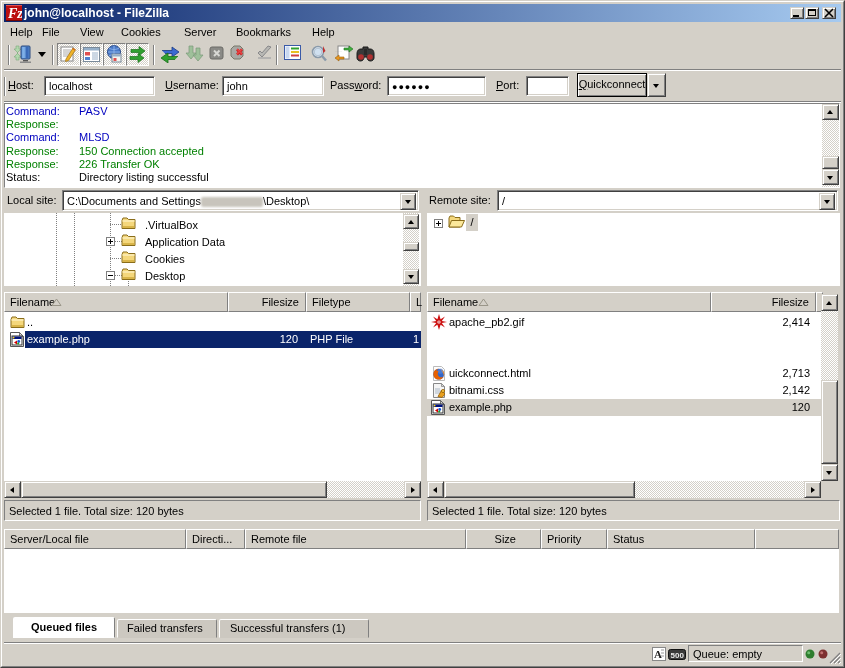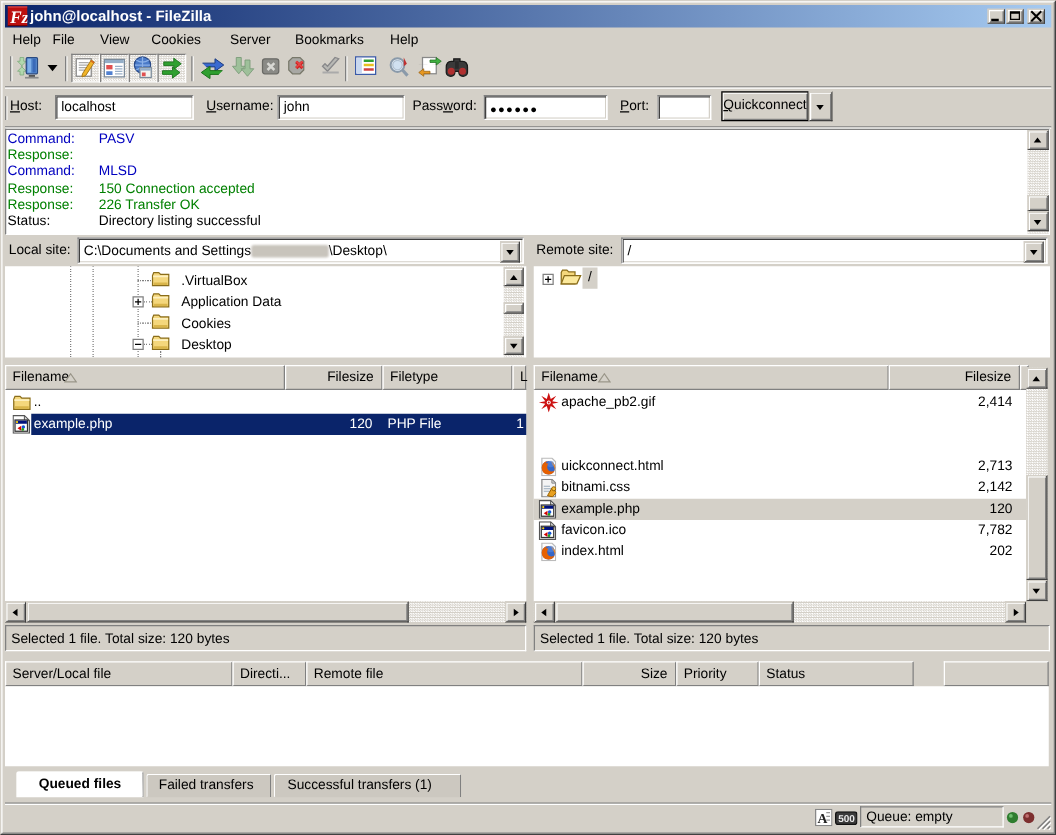--- a/index.html
+++ b/index.html
@@ -390,34 +390,20 @@
     <div class="abs" style="left:22px;top:0">bitnami.css</div>
     <div class="abs" style="left:284px;top:0;width:99px;text-align:right">2,142</div>
   </div>
   <div class="row" style="left:0;top:85px;width:394px;background:#d4d0c8">
     <svg class="abs" style="left:4px;top:1px" width="14" height="15" viewBox="0 0 14 15">
         <use href="#phpicon"></use>
       </svg>
     <div class="abs" style="left:22px;top:0">example.php</div>
     <div class="abs" style="left:284px;top:0;width:99px;text-align:right">120</div>
   </div>
-  <div class="row" style="left:0;top:102px;width:394px">
-    <svg class="abs" style="left:4px;top:1px" width="14" height="15" viewBox="0 0 14 15">
-        <use href="#phpicon"></use>
-      </svg>
-    <div class="abs" style="left:22px;top:0">favicon.ico</div>
-    <div class="abs" style="left:284px;top:0;width:99px;text-align:right">7,782</div>
-  </div>
-  <div class="row" style="left:0;top:119px;width:394px">
-    <svg class="abs" style="left:5px;top:1px" width="13" height="15" viewBox="0 0 13 15">
-        <use href="#fficon"></use>
-      </svg>
-    <div class="abs" style="left:22px;top:0">index.html</div>
-    <div class="abs" style="left:284px;top:0;width:99px;text-align:right">202</div>
-  </div>
 </div>
 
 <div class="abs dither" style="left:821px;top:294px;width:17px;height:187px"></div>
 <div class="sbtn" style="left:821px;top:294px;width:17px;height:17px">
     <div class="uptri" style="left:4px;top:6px"></div>
   </div>
 <div class="sbtn" style="left:821px;top:380px;width:17px;height:84px"></div>
 <div class="sbtn" style="left:821px;top:464px;width:17px;height:17px">
     <div class="downtri" style="left:4px;top:6px"></div>
   </div>
@@ -440,23 +426,23 @@
   </div>
 <div class="abs" style="left:821px;top:481px;width:17px;height:17px;background:#d4d0c8"></div>
 
 <div class="statusbox" style="left:4px;top:500px;width:417px">Selected 1 file. Total size: 120 bytes</div>
 <div class="statusbox" style="left:427px;top:500px;width:413px">Selected 1 file. Total size: 120 bytes</div>
 
 <div class="abs" id="queuehdr" style="left:4px;top:529px;width:835px;height:20px">
   <div class="hdrcell" style="left:0;width:182px">Server/Local file</div>
   <div class="hdrcell" style="left:182px;width:59px">Directi...</div>
   <div class="hdrcell" style="left:241px;width:221px">Remote file</div>
-  <div class="hdrcell" style="left:462px;width:75px;text-align:right;padding-right:6px">Size</div>
+  <div class="hdrcell" style="left:462px;width:75px;text-align:right;padding-right:24px">Size</div>
   <div class="hdrcell" style="left:537px;width:66px">Priority</div>
-  <div class="hdrcell" style="left:603px;width:124px">Status</div>
+  <div class="hdrcell" style="left:603px;width:148px">Status</div>
   <div class="hdrcell" style="left:751px;width:84px"></div>
 </div>
 <div class="abs white" style="left:4px;top:549px;width:835px;height:64px"></div>
 
 <div class="tab" style="left:13px;top:617px;width:102px;height:21px;background:#fff;font-weight:bold;padding-top:3px">Queued files</div>
 <div class="tab" style="left:117px;top:619px;width:100px;height:19px;text-align:left;padding-left:9px">Failed transfers</div>
 <div class="tab" style="left:219px;top:619px;width:150px;height:19px;text-align:left;padding-left:10px">Successful transfers (1)</div>
 
 <div class="abs" style="left:4px;top:642px;width:837px;height:1px;background:#808080"></div>
 <div class="abs" style="left:4px;top:643px;width:837px;height:1px;background:#fff"></div>

